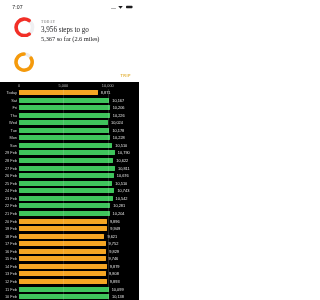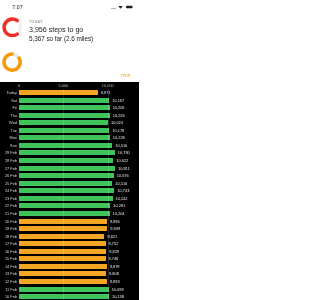--- a/index.html
+++ b/index.html
@@ -7,21 +7,21 @@
        font-family:"Liberation Sans",sans-serif;-webkit-font-smoothing:antialiased;}
   #app{position:relative;width:139px;height:300px;}
 
   
   .statusbar{position:absolute;left:0;top:0;width:139px;height:14px;background:#fff;}
   .sb-time{position:absolute;left:0;top:3.6px;width:35px;text-align:center;
            font-size:5.2px;line-height:6px;color:#222;letter-spacing:0.1px;}
   .sb-icons{position:absolute;right:6px;top:5.4px;display:flex;align-items:center;gap:2.6px;}
 
   
-  .card{position:absolute;left:0;width:139px;}
+  .card{position:absolute;left:12px;width:139px;font-family:Liberation Serif, serif;}
   .ring{position:absolute;}
   .card-text{position:absolute;left:29px;}
   .kicker{font-size:3.6px;line-height:4px;letter-spacing:0.35px;color:#9b9b9b;
           font-weight:bold;text-transform:uppercase;}
   .big{font-size:7.2px;line-height:8px;color:#1c1c1e;letter-spacing:-0.05px;}
   .small{font-size:6.4px;line-height:7.4px;color:#1c1c1e;letter-spacing:-0.05px;}
 
   
   .chart{position:absolute;left:0;top:82px;width:139px;height:218px;background:#000;}
   .trip{position:absolute;right:8px;top:73.6px;font-size:3.7px;line-height:4px;

